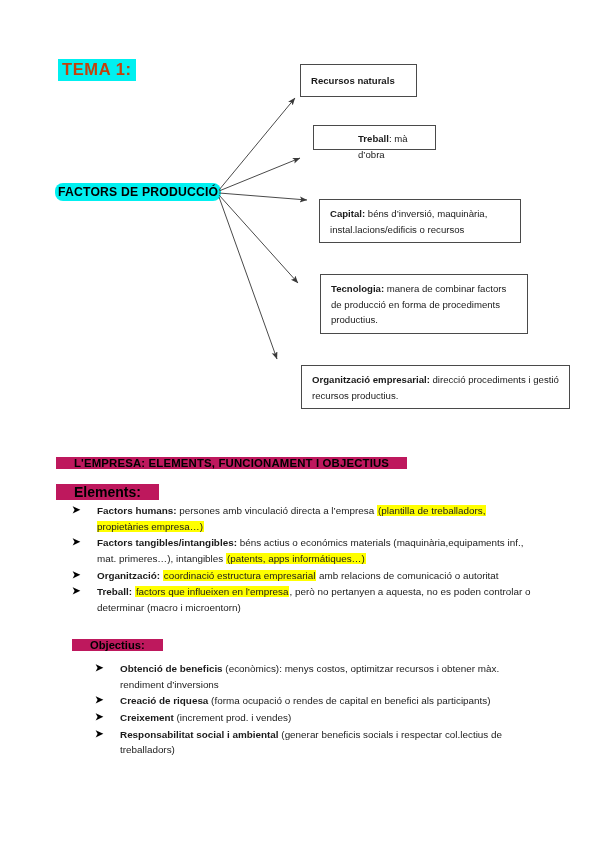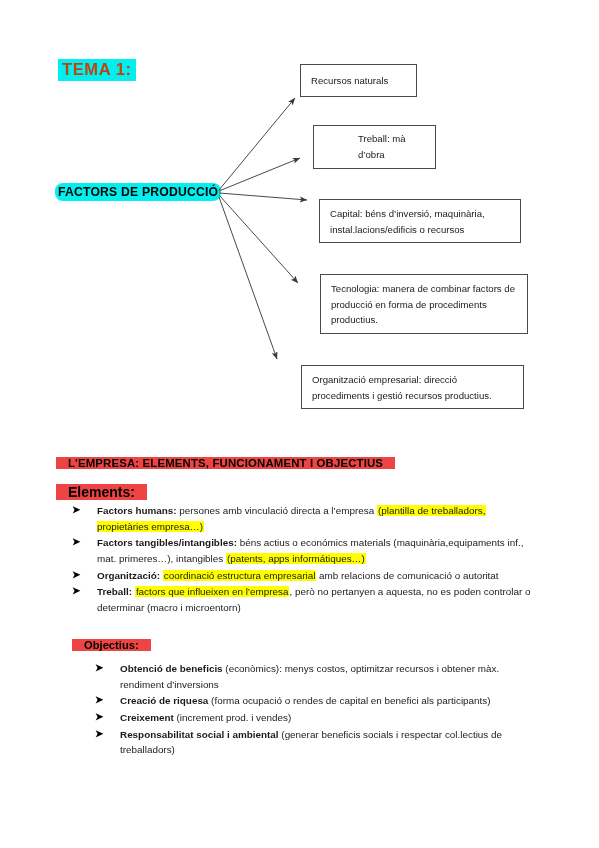--- a/index.html
+++ b/index.html
@@ -64,33 +64,33 @@
   .dbox {
     position: absolute;
     border: 1px solid #4a4a4a;
     background: #ffffff;
     box-sizing: border-box;
     font-size: 9.6px;
     line-height: 1.62;
     color: #1a1a1a;
     padding: 6px 9px 6px 10px;
   }
-  .dbox b { font-weight: normal; }
+  .dbox b { font-weight: bold; }
 
   #box-recursos  { left: 300px; top: 64px;  width: 117px; height: 33px; padding-top: 8px; }
-  #box-treball   { left: 313px; top: 125px; width: 123px; height: 44px; padding-top: 5px; padding-left: 44px;}
+  #box-treball   { left: 313px; top: 125px; width: 123px; height: 25px; padding-top: 5px; padding-left: 44px;}
   #box-capital   { left: 319px; top: 199px; width: 202px; height: 44px; }
   #box-tecnologia{ left: 320px; top: 274px; width: 208px; height: 60px; }
-  #box-organitzacio { left: 301px; top: 365px; width: 223px; height: 44px; }
+  #box-organitzacio { left: 301px; top: 365px; width: 269px; height: 44px; }
 
   
   .hl-cyan {
-    background: #ef4444;
+    background: #be185d;
     color: #000000;
-    padding: 0 12px;
+    padding: 0 18px;
     margin-top: 11px;
   }
   .hl-yellow {
     background: #ffff00;
     padding: 0 1px;
   }
 
   #sec-empresa {
     position: absolute;
     left: 56px;

